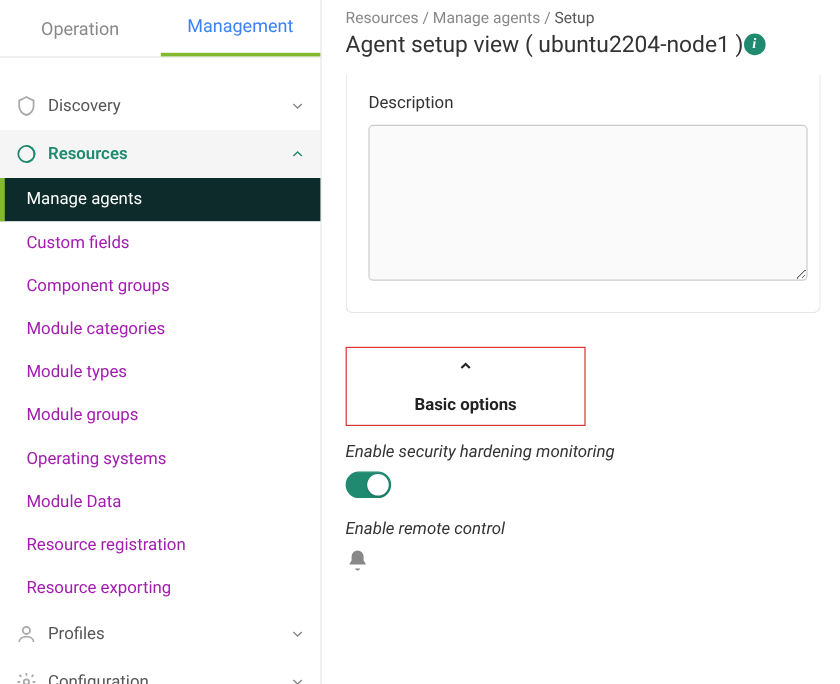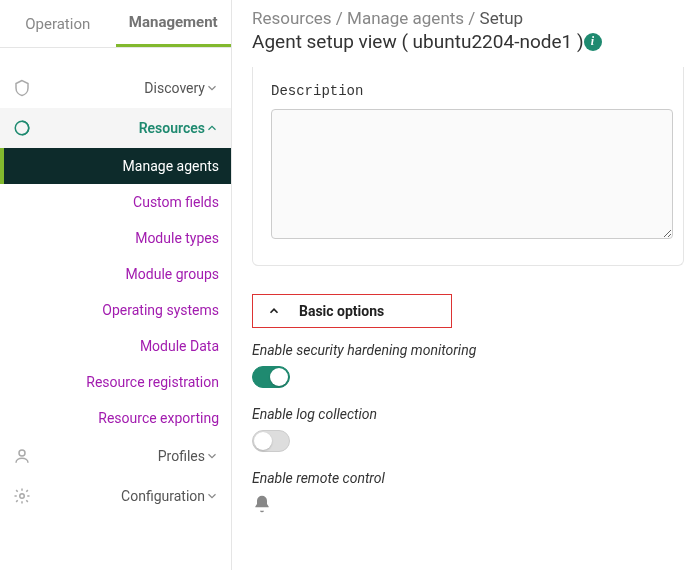--- a/index.html
+++ b/index.html
@@ -1,40 +1,40 @@
 <!DOCTYPE html>
 <html><head>
 <meta charset="utf-8">
 <style>
   * { box-sizing: border-box; margin: 0; padding: 0; }
   body { font-family: -apple-system, BlinkMacSystemFont, "Segoe UI", Roboto, sans-serif; font-size: 14px; color: #333; background: #fff; width: 700px; height: 570px; overflow: hidden; }
   .layout { display: flex; height: 100%; }
-  .sidebar { width: 232px; border-right: 1px solid #e5e5e5; display: flex; flex-direction: column; }
+  .sidebar { width: 268px; border-right: 1px solid #e5e5e5; display: flex; flex-direction: column; }
   .tabs { display: flex; border-bottom: 1px solid #e5e5e5; height: 48px; }
   .tab { flex: 1; display: flex; align-items: center; justify-content: center; cursor: pointer; color: #888; font-size: 15px; }
-  .tab.active { color: #737373; font-weight: 700; border-bottom: 3px solid #82b92e; }
-  .nav { flex: 1; overflow-y: auto; padding-top: 20px; text-align: right; }
+  .tab.active { color: #3b82f6; font-weight: 400; border-bottom: 3px solid #82b92e; }
+  .nav { flex: 1; overflow-y: auto; padding-top: 20px; }
   .nav-item { display: flex; align-items: center; padding: 10px 12px; cursor: pointer; color: #555; }
   .nav-item .icon { width: 20px; height: 20px; margin-right: 8px; display: flex; align-items: center; justify-content: center; }
   .nav-item .label { flex: 1; font-size: 14px; }
   .nav-item .chev { width: 14px; height: 14px; }
   .nav-item.expanded { color: #1f8a70; font-weight: 600; background: #f5f5f5; }
   .sub-list { }
   .sub-item { padding: 10px 12px 10px 22px; cursor: pointer; color: #a21caf; font-size: 14px; }
   .sub-item.active { background: #0d2b2b; color: #fff; border-left: 4px solid #82b92e; padding-left: 18px; }
   .main { flex: 1; padding: 8px 16px 16px 20px; overflow-y: auto; }
-  .breadcrumb { font-size: 17px; color: #888; margin-bottom: 2px; }
+  .breadcrumb { font-size: 13px; color: #888; margin-bottom: 2px; }
   .breadcrumb .current { color: #555; }
   .page-title-row { display: flex; align-items: center; gap: 0; margin-bottom: 14px; }
   .page-title { font-size: 19px; color: #333; font-weight: 400; }
   .info-icon { width: 18px; height: 18px; border-radius: 50%; background: #1f8a70; color: #fff; display: flex; align-items: center; justify-content: center; font-size: 12px; font-weight: bold; font-style: italic; font-family: Georgia, serif; }
-  .card-top { border: 1px solid #e5e5e5; border-top: none; border-radius: 0 0 6px 6px; padding: 16px 10px 22px 18px; margin-bottom: 28px; font-family: Liberation Mono, monospace; }
+  .card-top { border: 1px solid #e5e5e5; border-top: none; border-radius: 0 0 6px 6px; padding: 16px 10px 22px 18px; margin-bottom: 28px; }
   .field-label { font-size: 14px; color: #333; margin-bottom: 10px; display: block; }
   .textarea { width: 100%; height: 130px; border: 1px solid #ccc; border-radius: 4px; background: #fafafa; resize: both; padding: 6px; font-family: inherit; }
-  .accordion-header { display: flex; align-items: center; gap: 18px; border: 1px solid #d33; padding: 8px 14px; width: 200px; cursor: pointer; margin-bottom: 14px; }
+  .accordion-header { display: flex; align-items: center; gap: 18px; border: 1px solid #d33; padding: 8px 14px; width: 200px; cursor: pointer; margin-bottom: 14px; flex-direction: column; }
   .accordion-header .caret { width: 14px; height: 14px; }
   .accordion-header .title { font-weight: 700; font-size: 14px; color: #222; }
   .opt { margin-bottom: 18px; font-style: italic; }
   .opt-label { font-size: 14px; color: #333; margin-bottom: 8px; display: block; }
   .toggle { width: 38px; height: 22px; border-radius: 11px; background: #ddd; position: relative; cursor: pointer; border: 1px solid #ccc; }
   .toggle .knob { width: 18px; height: 18px; border-radius: 50%; background: #fff; position: absolute; top: 1px; left: 1px; transition: left .1s; box-shadow: 0 1px 2px rgba(0,0,0,.2); }
   .toggle.on { background: #1f8a70; border-color: #1f8a70; }
   .toggle.on .knob { left: 17px; }
   .bell { width: 20px; height: 20px; color: #888; }
   svg { display: block; }
@@ -75,20 +75,22 @@
         <span class="chev">
           <svg viewBox="0 0 24 24" width="14" height="14" fill="none" stroke="#1f8a70" stroke-width="2">
               <polyline points="6 15 12 9 18 15"></polyline>
             </svg>
         </span>
       </div>
 
       <div class="sub-list">
         <div class="sub-item active">Manage agents</div>
         <div class="sub-item">Custom fields</div>
+        <div class="sub-item">Component groups</div>
+        <div class="sub-item">Module categories</div>
         <div class="sub-item">Module types</div>
         <div class="sub-item">Module groups</div>
         <div class="sub-item">Operating systems</div>
         <div class="sub-item">Module Data</div>
         <div class="sub-item">Resource registration</div>
         <div class="sub-item">Resource exporting</div>
       </div>
 
       <div class="nav-item">
         <span class="icon">
@@ -148,26 +150,20 @@
       <span class="title">Basic options</span>
     </div>
 
     <div class="opt">
       <span class="opt-label">Enable security hardening monitoring</span>
       <div class="toggle on">
           <div class="knob"></div>
         </div>
     </div>
 
-    <div class="opt">
-      <span class="opt-label">Enable log collection</span>
-      <div class="toggle">
-          <div class="knob"></div>
-        </div>
-    </div>
 
 
     <div class="opt">
       <span class="opt-label">Enable remote control</span>
       <span class="bell">
         <svg viewBox="0 0 24 24" width="20" height="20" fill="#888">
             <path d="M12 2a6 6 0 0 0-6 6v4l-2 3v1h16v-1l-2-3V8a6 6 0 0 0-6-6zm0 20a2.5 2.5 0 0 0 2.45-2h-4.9A2.5 2.5 0 0 0 12 22z"></path>
           </svg>
       </span>
     </div>

